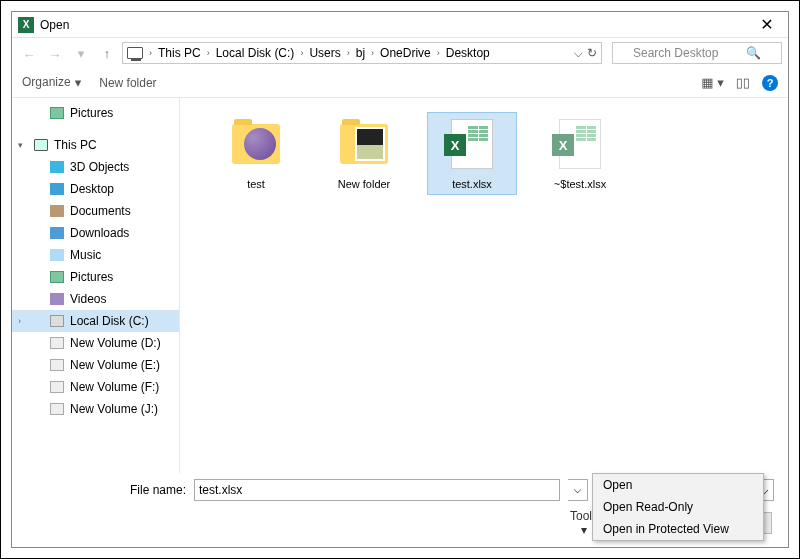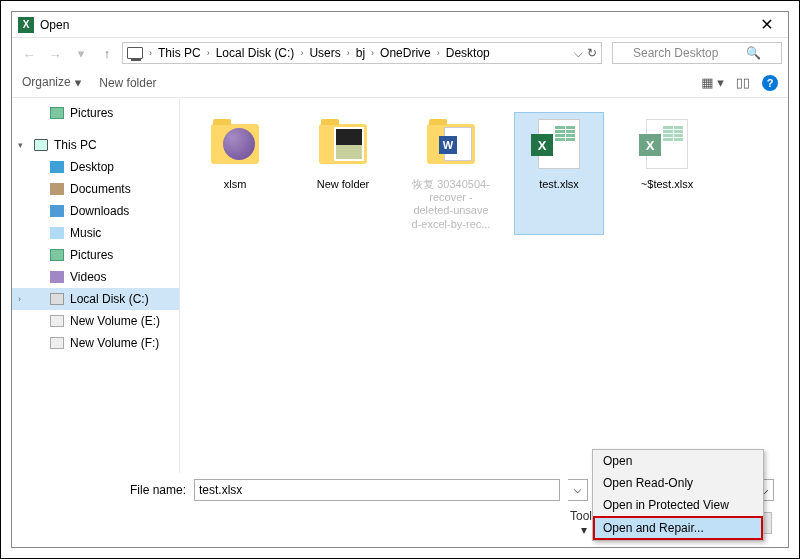--- a/index.html
+++ b/index.html
@@ -28,21 +28,21 @@
   .pc-icon:after { content:""; position:absolute; left:3px; bottom:-3px; width:10px; height:2px; background:#555; }
 
   
   .toolrow { display: flex; align-items: center; height: 30px; padding: 0 10px; border-bottom: 1px solid #e8e8e8; }
   .toolrow .tb { color: #555; display:flex; align-items:flex-start; gap:4px; cursor: default; }
   .toolrow .right-tools { margin-left: auto; display:flex; gap:12px; align-items:center; }
   .icon-sm { font-size: 13px; color: #555; }
   .help-icon { width: 16px; height:16px; border-radius:50%; background:#0078d7; color:#fff; display:flex; align-items:center; justify-content:center; font-size:11px; font-weight:bold; }
 
   
-  .body { flex: 1; display: flex; overflow: hidden; }
+  .body { flex: 1; display: flex; overflow: hidden; gap: 21px; }
   .sidebar { width: 168px; border-right: 1px solid #e8e8e8; overflow-y: auto; padding-top: 4px; }
   .tree-item { display:flex; align-items:center; height: 22px; padding: 0 6px 0 22px; gap:6px; cursor:default; position:relative; white-space:nowrap; }
   .tree-item.indent2 { padding-left: 38px; }
   .tree-item.selected { background:#cde5f7; }
   .tree-disclose { position:absolute; left:6px; font-size:9px; color:#666; }
   .tree-icon { width:14px; height:12px; display:inline-block; }
   .ico-pic { background: linear-gradient(#7ec6a0,#7ec6a0); border:1px solid #4a9e74; }
   .ico-pc { border:1px solid #555; border-radius:1px; background:#cfe; }
   .ico-3d { background:#3ab7e0; }
   .ico-dt { background:#3da0d6; }
@@ -160,20 +160,24 @@
             <span class="tree-icon ico-pic"></span>
             <span>Pictures</span>
           </div>
           <div style="height: 10px;"></div>
           <div class="tree-item">
             <span class="tree-disclose">▾</span>
             <span class="tree-icon ico-pc"></span>
             <span>This PC</span>
           </div>
           <div class="tree-item indent2">
+            <span class="tree-icon ico-3d"></span>
+            <span>3D Objects</span>
+          </div>
+          <div class="tree-item indent2">
             <span class="tree-icon ico-dt"></span>
             <span>Desktop</span>
           </div>
           <div class="tree-item indent2">
             <span class="tree-icon ico-doc"></span>
             <span>Documents</span>
           </div>
           <div class="tree-item indent2">
             <span class="tree-icon ico-dl"></span>
             <span>Downloads</span>
@@ -190,52 +194,52 @@
             <span class="tree-icon ico-vid"></span>
             <span>Videos</span>
           </div>
           <div class="tree-item indent2 selected">
             <span class="tree-disclose">›</span>
             <span class="tree-icon ico-disk"></span>
             <span>Local Disk (C:)</span>
           </div>
           <div class="tree-item indent2">
             <span class="tree-icon ico-vol"></span>
+            <span>New Volume (D:)</span>
+          </div>
+          <div class="tree-item indent2">
+            <span class="tree-icon ico-vol"></span>
             <span>New Volume (E:)</span>
           </div>
           <div class="tree-item indent2">
             <span class="tree-icon ico-vol"></span>
             <span>New Volume (F:)</span>
+          </div>
+          <div class="tree-item indent2">
+            <span class="tree-icon ico-vol"></span>
+            <span>New Volume (J:)</span>
           </div>
         </div>
       <div class="content">
         <div class="file-grid" id="fileGrid">
             <div class="file-item">
               <div class="thumb">
                 <div class="folder-shape">
                   <div class="folder-inner-ball"></div>
                 </div>
               </div>
-              <div class="wlab">xlsm</div>
+              <div class="wlab">test</div>
             </div>
             <div class="file-item">
               <div class="thumb">
                 <div class="folder-shape">
                   <div class="folder-inner-photo"></div>
                 </div>
               </div>
               <div class="wlab">New folder</div>
-            </div>
-            <div class="file-item">
-              <div class="thumb">
-                <div class="folder-shape">
-                  <div class="folder-inner-word"></div>
-                </div>
-              </div>
-              <div class="wlab blur">恢复 30340504-recover -deleted-unsave d-excel-by-rec...</div>
             </div>
             <div class="file-item selected">
               <div class="thumb">
                 <div class="excel-doc">
                   <div class="x">X</div>
                   <div class="cells">
                     <i></i>
                     <i></i>
                     <i></i>
                     <i></i>
@@ -294,17 +298,16 @@
         <div class="btn">
           <span>Cancel</span>
         </div>
       </div>
     </div>
 
     <div class="menu-pop" id="menuPop">
         <div class="mi">Open</div>
         <div class="mi">Open Read-Only</div>
         <div class="mi">Open in Protected View</div>
-        <div class="mi hl">Open and Repair...</div>
       </div>
 
   </div>
 </div>
 
 </body></html>

